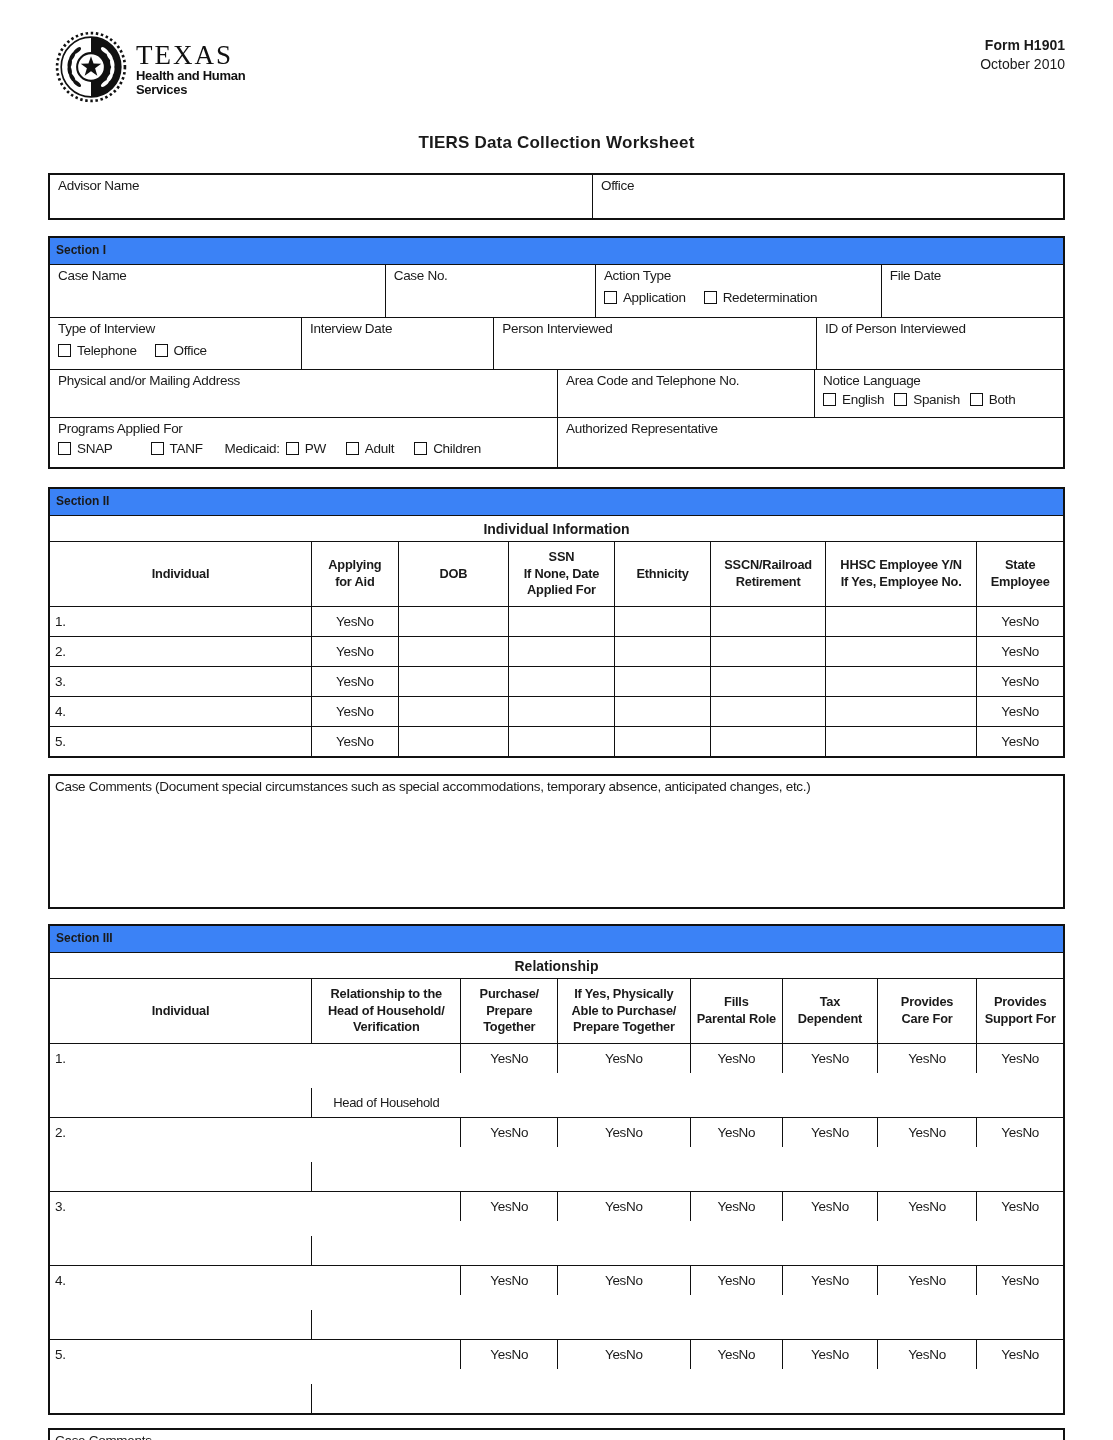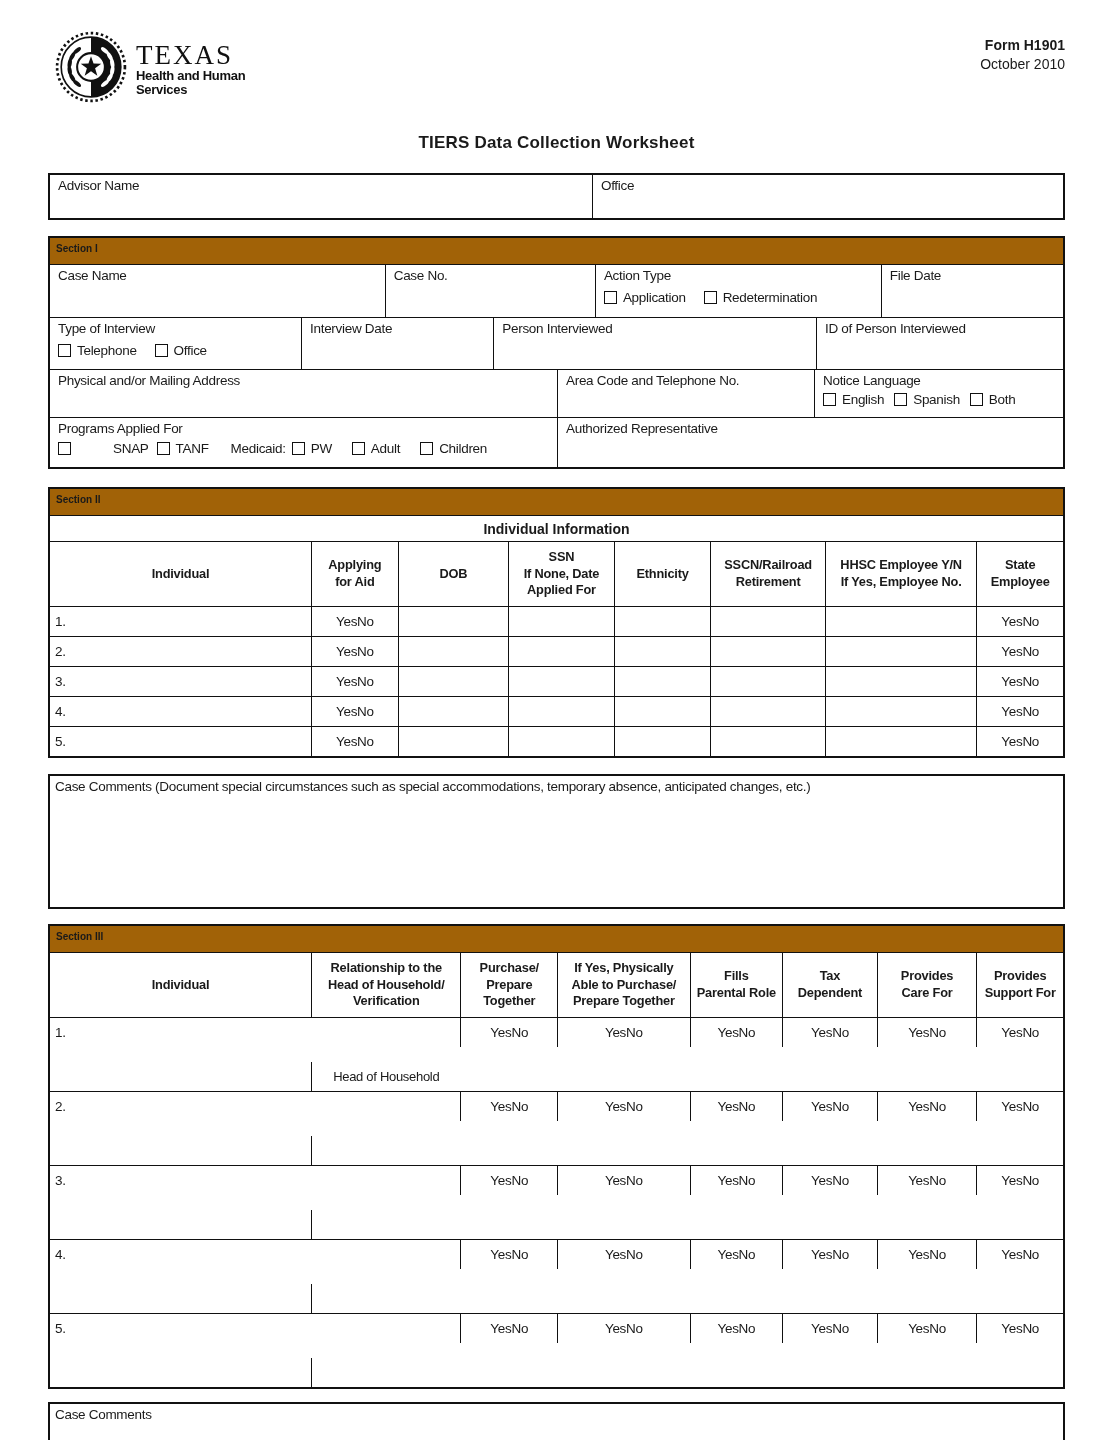--- a/index.html
+++ b/index.html
@@ -18,21 +18,21 @@
   .logo-text { margin-top:12px; }
   .logo-texas { font-family:"Liberation Serif", serif; font-size:27px; letter-spacing:2px; color:#111; line-height:1; }
   .logo-sub { font-size:13px; font-weight:bold; line-height:1.1; color:#111; letter-spacing:-0.3px; }
   .formno { text-align:right; font-size:14px; padding-top:6px; line-height:1.35; }
   .formno .b { font-weight:bold; }
 
   .title { text-align:center; font-size:17px; font-weight:bold; margin-top:25px; letter-spacing:0.2px; }
 
   
   .blk { border:2px solid #111; margin-top:16px; }
-  .secbar { background:#a16207; font-weight:bold; font-size:10px; padding:5px 6px 4px 6px; border-bottom:1px solid #111; height:27px; }
+  .secbar { background:#3b82f6; font-weight:bold; font-size:12px; padding:5px 6px 4px 6px; border-bottom:1px solid #111; height:27px; }
   .frow { display:flex; border-top:1px solid #111; }
   .frow:first-child, .secbar + .frow { border-top:none; }
   .fcell { border-left:1px solid #111; padding:3px 8px; font-size:13.5px; letter-spacing:-0.3px; }
   .fcell:first-child { border-left:none; }
   .lbl { display:block; }
   .cbline { display:flex; align-items:center; margin-top:7px; flex-wrap:nowrap; white-space:nowrap; }
   .cb { display:inline-block; width:13px; height:13px; border:1px solid #111; background:#fff; flex:0 0 auto; margin-right:6px; vertical-align:-2px; }
   .cbitem { display:inline-flex; align-items:center; margin-right:18px; }
   .cbitem:last-child { margin-right:0; }
 
@@ -185,21 +185,21 @@
               <span class="cb"></span>
               <span>Both</span>
             </span>
         </span>
       </div>
     </div>
     <div class="frow" style="height:50px;">
       <div class="fcell" style="width:50.05%;">
         <span class="lbl">Programs Applied For</span>
         <span class="cbline" style="margin-top:5px;">
-          <span class="cbitem" style="margin-right:8px;gap:36px;">
+          <span class="cbitem" style="margin-right:38px;">
               <span class="cb"></span>
               <span>SNAP</span>
             </span>
           <span class="cbitem" style="margin-right:22px;">
               <span class="cb"></span>
               <span>TANF</span>
             </span>
           <span style="margin-right:6px;">Medicaid:</span>
           <span class="cbitem" style="margin-right:20px;">
               <span class="cb"></span>
@@ -322,20 +322,21 @@
         </div>
     </div>
   </div>
 
   <div class="comments c1">
     <span>Case Comments (Document special circumstances such as special accommodations, temporary absence, anticipated changes, etc.)</span>
   </div>
 
   <div class="blk mt15">
     <div class="secbar">Section III</div>
+    <div class="ttitle">Relationship</div>
     <div class="g3">
       <div class="gcell hcell">Individual</div>
       <div class="gcell hcell">Relationship to the
 Head of Household/
 Verification</div>
       <div class="gcell hcell">Purchase/
 Prepare
 Together</div>
       <div class="gcell hcell">If Yes, Physically
 Able to Purchase/

